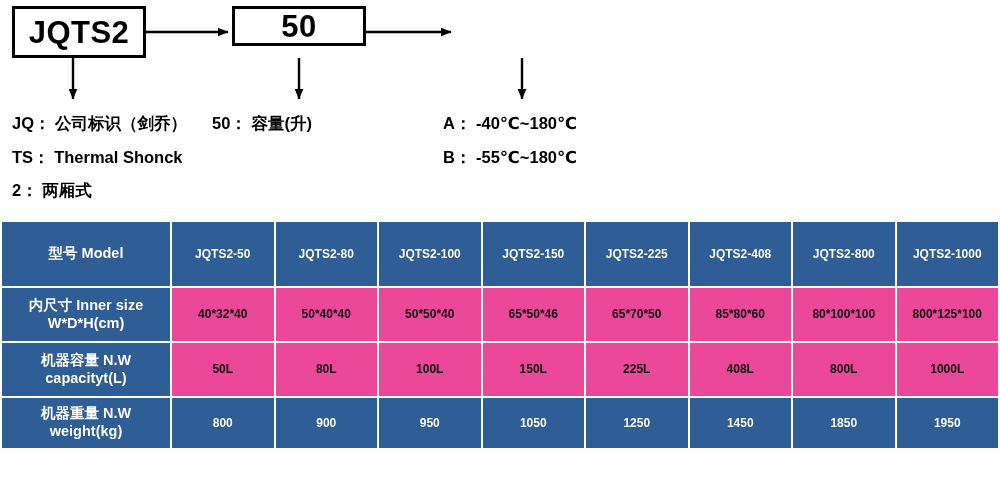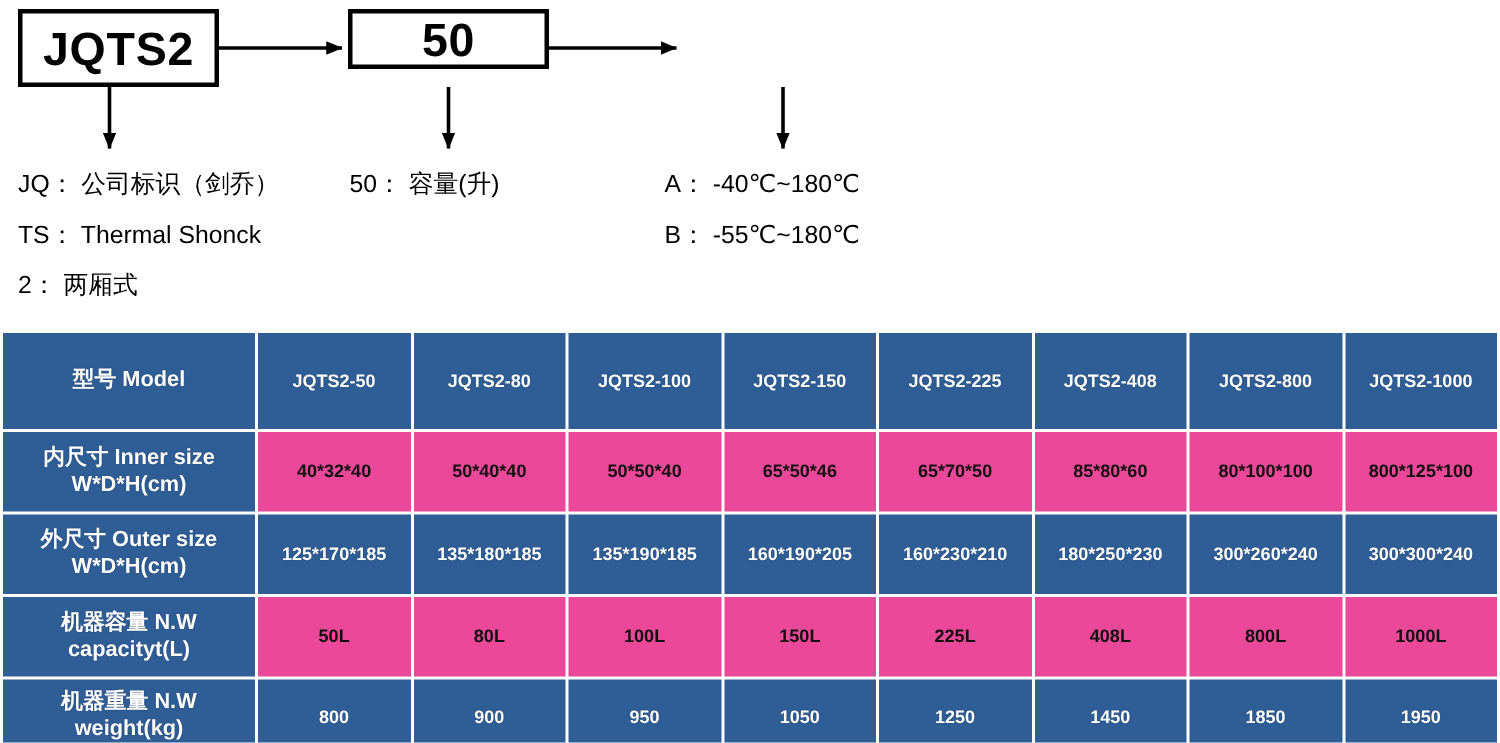--- a/index.html
+++ b/index.html
@@ -40,29 +40,29 @@
   .dgm-svg {
     position: absolute;
     left: 0; top: 0;
     width: 1000px; height: 215px;
     pointer-events: none;
   }
 
   .legend-col {
     position: absolute;
     font-size: 16.5px;
-    font-weight: 400;
+    font-weight: 700;
     line-height: 1;
   }
   .legend-col .legend-line {
     margin-bottom: 17px;
     white-space: nowrap;
   }
   #legend-left   { left: 12px;  top: 115px; }
-  #legend-mid    { left: 233px; top: 115px; }
+  #legend-mid    { left: 212px; top: 115px; }
   #legend-right  { left: 443px; top: 115px; text-align: center; }
 
   
   #spec-table {
     position: absolute;
     left: 0; top: 220px;
     width: 1000px;
     border-collapse: separate;
     border-spacing: 2px 2px;
     table-layout: fixed;
@@ -159,34 +159,20 @@
       <td class="cell-white">40*32*40</td>
       <td class="cell-white">50*40*40</td>
       <td class="cell-white">50*50*40</td>
       <td class="cell-white">65*50*46</td>
       <td class="cell-white">65*70*50</td>
       <td class="cell-white">85*80*60</td>
       <td class="cell-white">80*100*100</td>
       <td class="cell-white">800*125*100</td>
     </tr>
 
-    <tr class="row-data">
-      <td class="rowhead cell-blue">
-        <div>外尺寸 Outer size</div>
-        <div>W*D*H(cm)</div>
-      </td>
-      <td class="cell-blue">125*170*185</td>
-      <td class="cell-blue">135*180*185</td>
-      <td class="cell-blue">135*190*185</td>
-      <td class="cell-blue">160*190*205</td>
-      <td class="cell-blue">160*230*210</td>
-      <td class="cell-blue">180*250*230</td>
-      <td class="cell-blue">300*260*240</td>
-      <td class="cell-blue">300*300*240</td>
-    </tr>
 
     <tr class="row-data">
       <td class="rowhead cell-blue">
         <div>机器容量 N.W</div>
         <div>capacityt(L)</div>
       </td>
       <td class="cell-white">50L</td>
       <td class="cell-white">80L</td>
       <td class="cell-white">100L</td>
       <td class="cell-white">150L</td>

